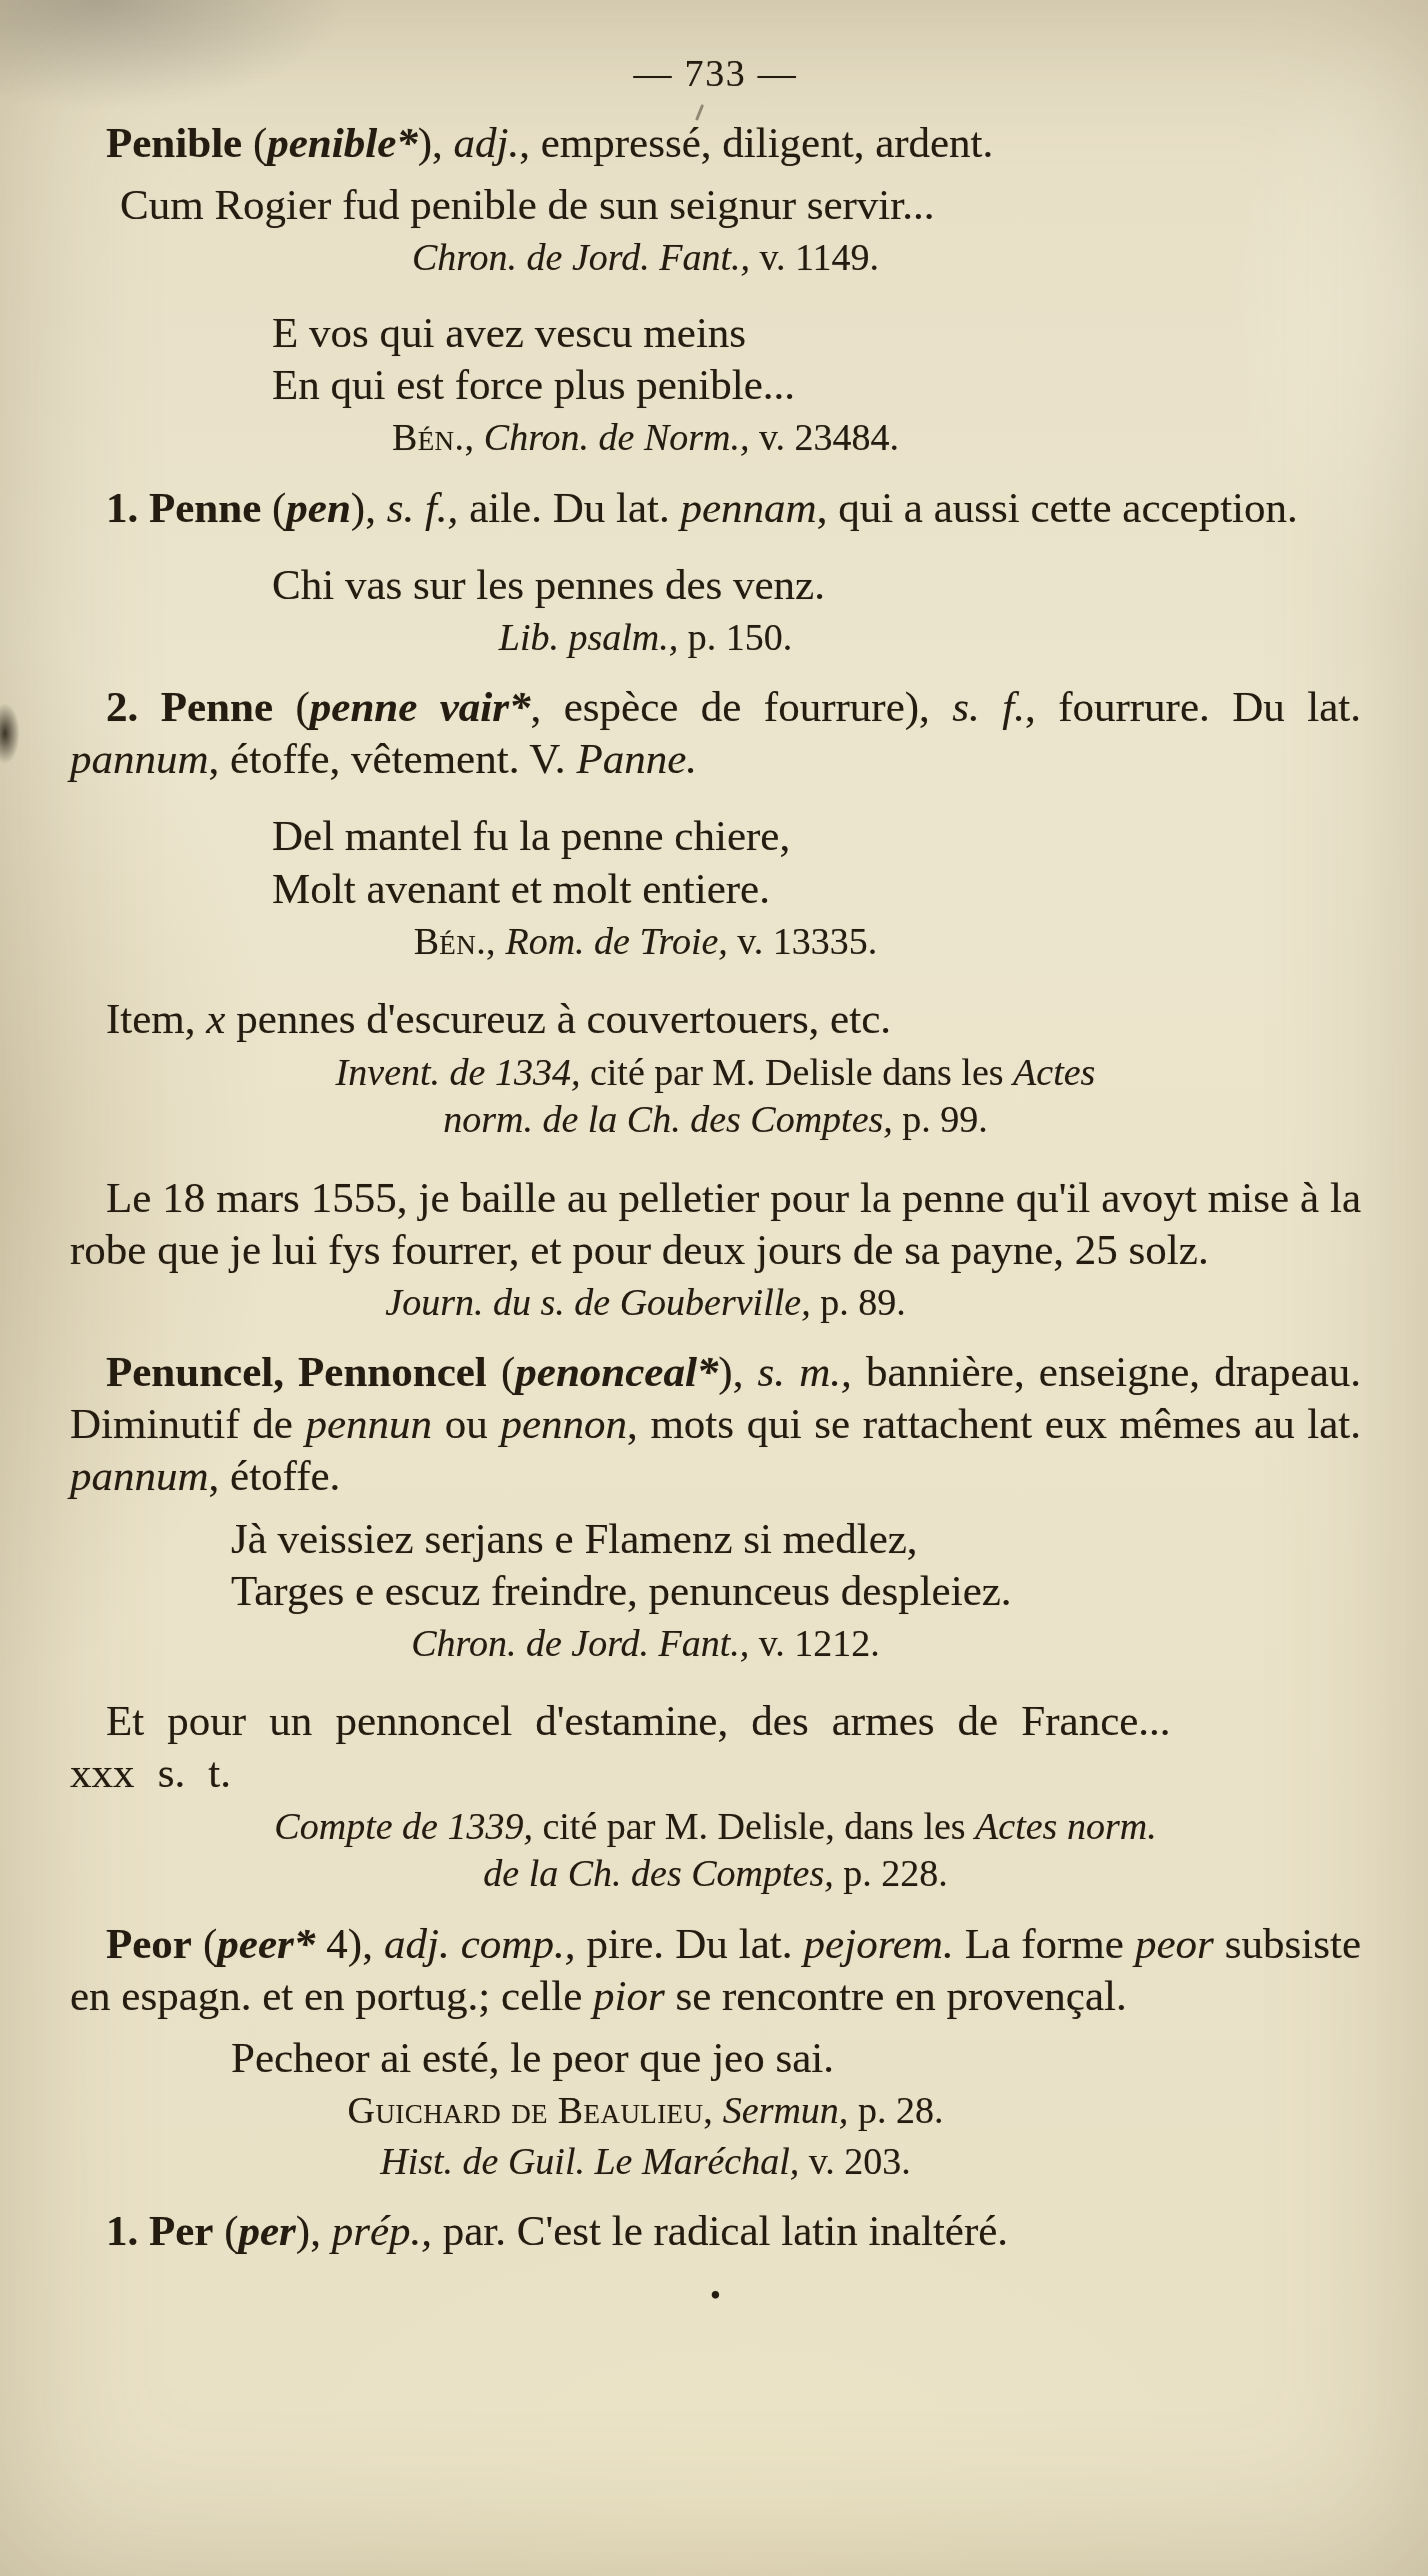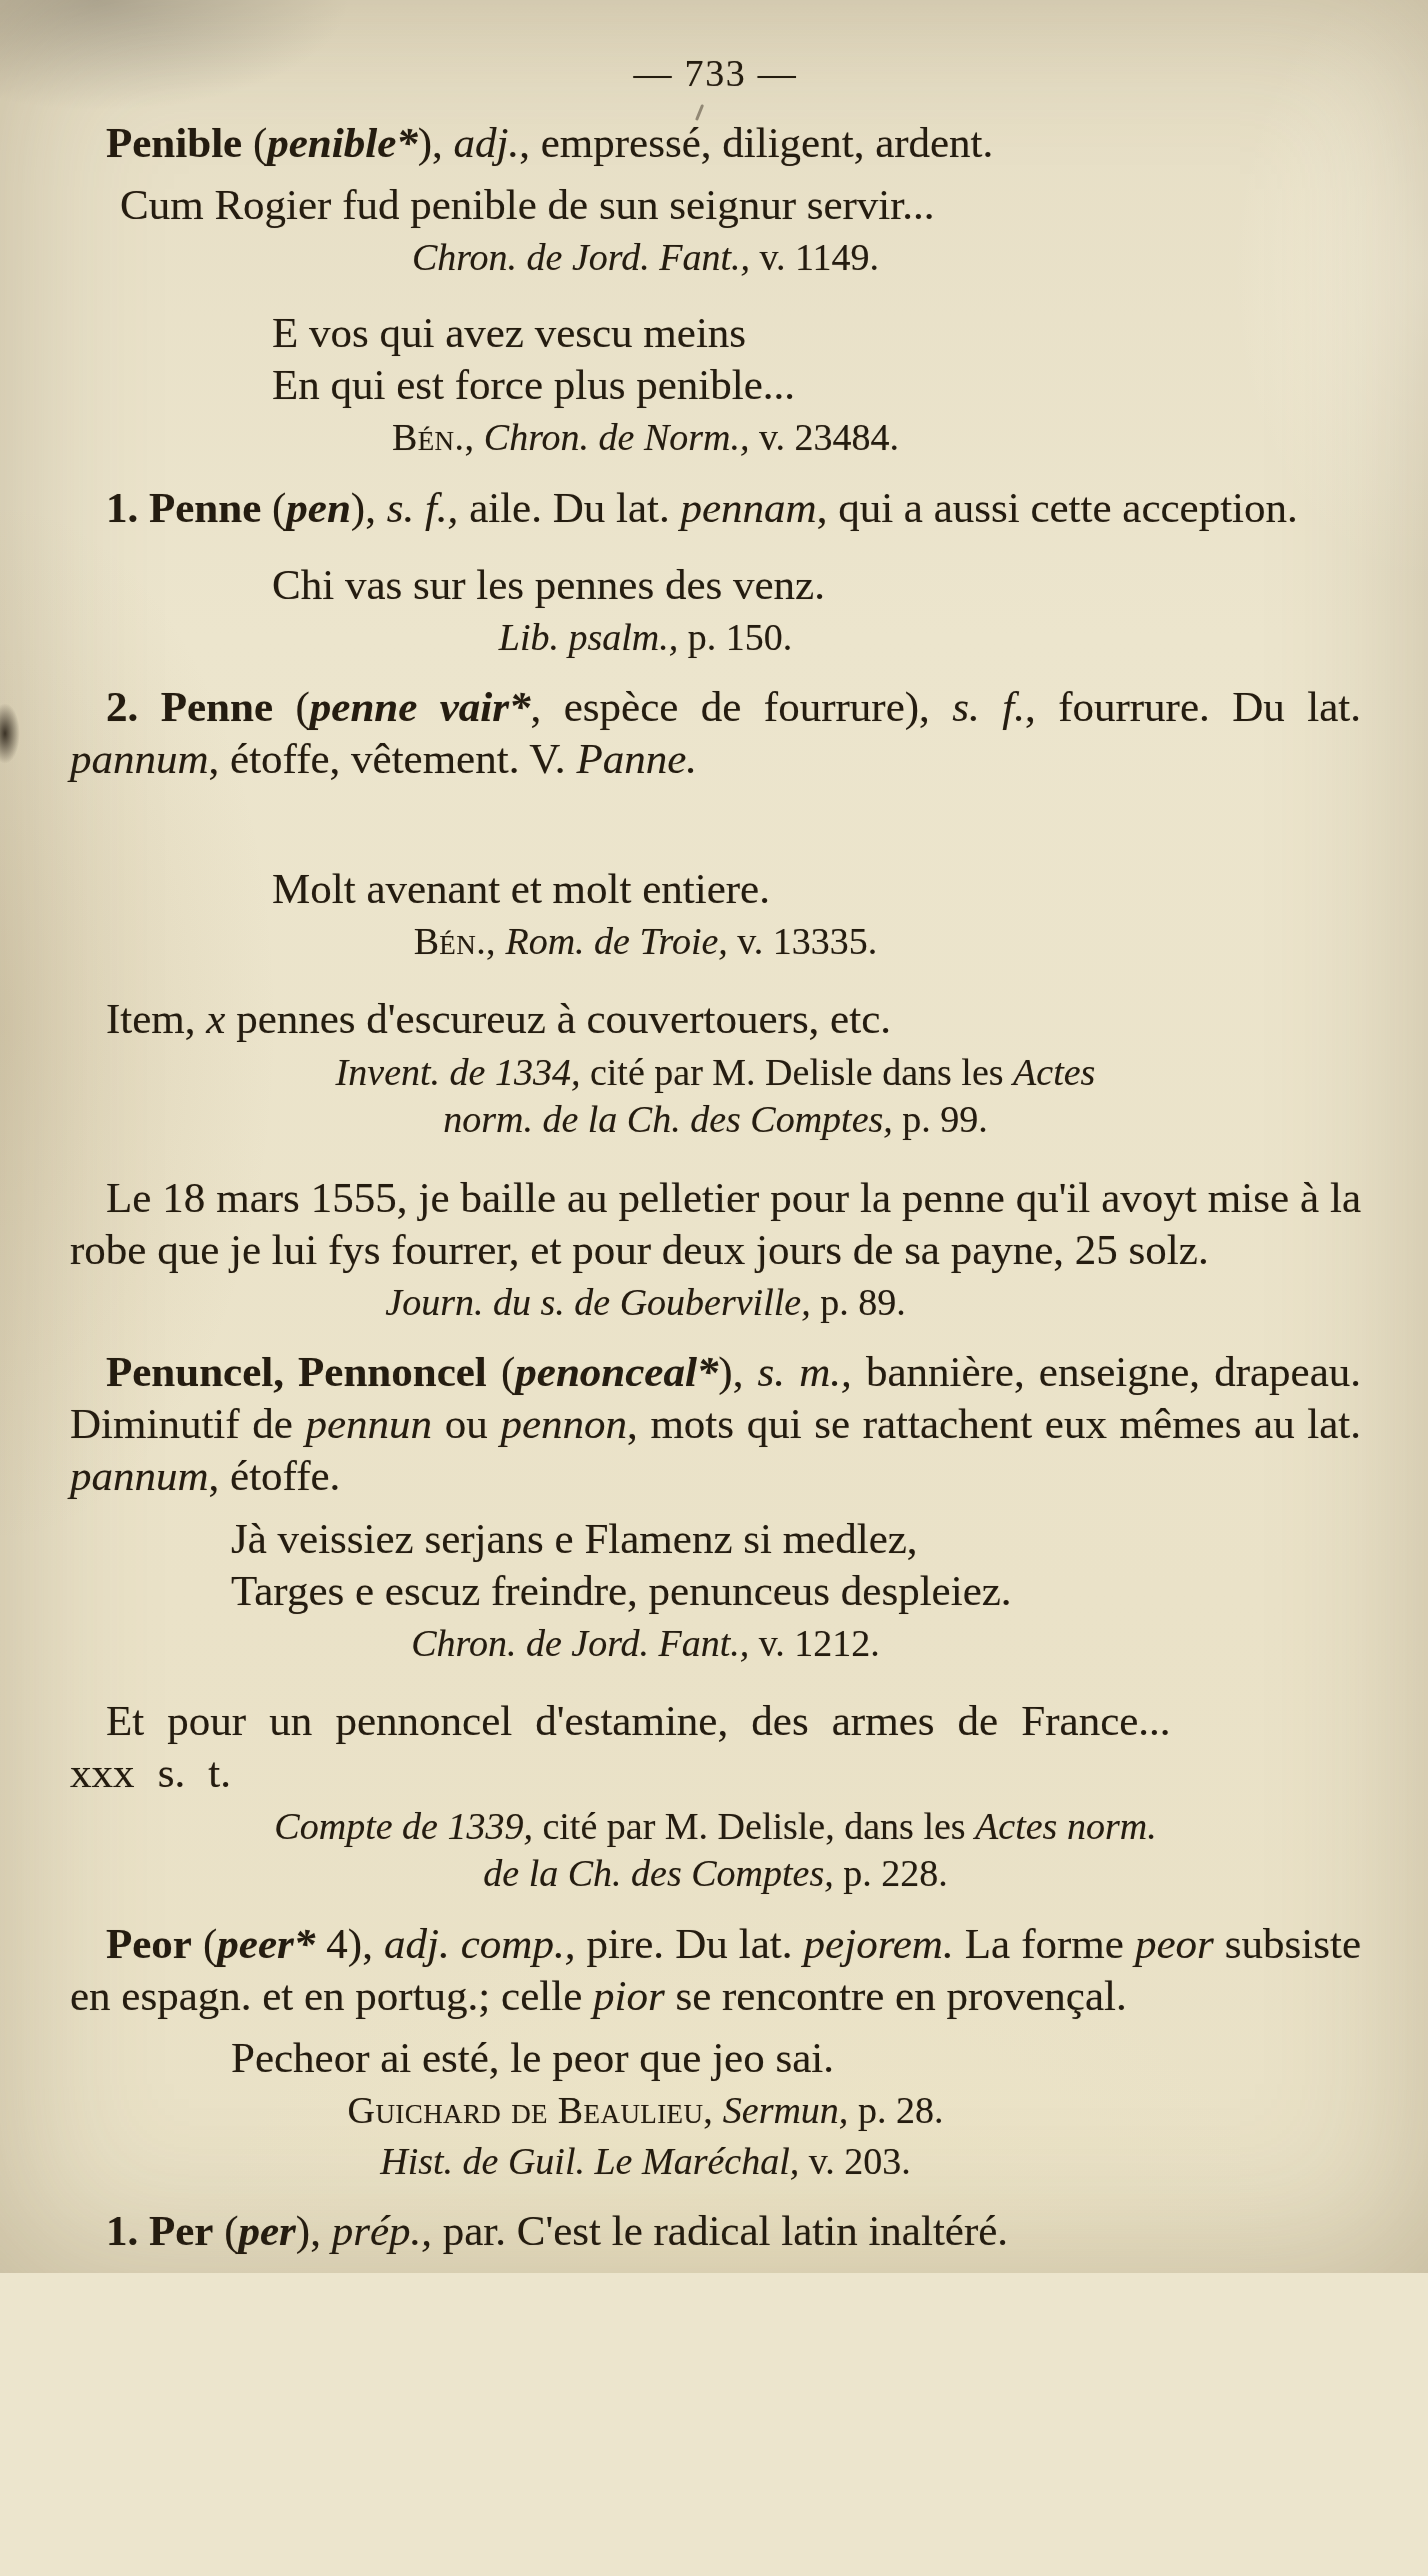--- a/index.html
+++ b/index.html
@@ -4,21 +4,21 @@
 <style>
   html, body {
     margin: 0;
     padding: 0;
     background: #ece5cd;
   }
 
   .page {
     position: relative;
     width: 1429px;
-    height: 2273px;
+    height: 2576px;
     box-sizing: border-box;
     padding: 51px 68px 0 70px;
     overflow: hidden;
     font-family: "Liberation Serif", "DejaVu Serif", serif;
     font-size: 43px;
     line-height: 1.21;
     color: #241c10;
     text-shadow: 0 0 0.8px rgba(55,40,20,0.38);
     background:
       radial-gradient(ellipse 355px 157px at 7% 0%, rgba(95,92,85,0.34), rgba(95,92,85,0) 70%),
@@ -104,21 +104,21 @@
   <p class="quote pl-60"><span>Cum Rogier fud penible de sun seignur servir...</span></p>
   <p class="citation"><span class="seg-i">Chron. de Jord. Fant.,</span><span> v. 1149.</span></p>
   <p class="quote pl-245"><span>E vos qui avez vescu meins</span><br><span>En qui est force plus penible...</span></p>
   <p class="citation"><span class="seg-sc">Bén.,</span><span> </span><span class="seg-i">Chron. de Norm.,</span><span> v. 23484.</span></p>
 
   <p class="entry"><span class="seg-b">1. Penne</span><span> (</span><span class="seg-bi">pen</span><span>), </span><span class="seg-i">s. f.,</span><span> aile. Du lat. </span><span class="seg-i">pennam</span><span>, qui a aussi cette acception.</span></p>
   <p class="quote pl-245"><span>Chi vas sur les pennes des venz.</span></p>
   <p class="citation"><span class="seg-i">Lib. psalm.,</span><span> p. 150.</span></p>
 
   <p class="entry"><span class="seg-b">2. Penne</span><span> (</span><span class="seg-bi">penne vair*</span><span>, espèce de fourrure), </span><span class="seg-i">s. f.</span><span>, fourrure. Du lat. </span><span class="seg-i">pannum</span><span>, étoffe, vêtement. V. </span><span class="seg-i">Panne.</span></p>
-  <p class="quote pl-245"><br><span>Molt avenant et molt entiere.</span></p>
+  <p class="quote pl-245"><span>Del mantel fu la penne chiere,</span><br><span>Molt avenant et molt entiere.</span></p>
   <p class="citation"><span class="seg-sc">Bén.,</span><span> </span><span class="seg-i">Rom. de Troie,</span><span> v. 13335.</span></p>
 
   <p class="prose"><span>Item, </span><span class="seg-i">x</span><span> pennes d'escureuz à couvertouers, etc.</span></p>
   <p class="citation narrow"><span class="seg-i">Invent. de 1334,</span><span> cité par M. Delisle dans les </span><span class="seg-i">Actes</span><br><span class="seg-i">norm. de la Ch. des Comptes,</span><span> p. 99.</span></p>
 
   <p class="prose"><span>Le 18 mars 1555, je baille au pelletier pour la penne qu'il avoyt mise à la robe que je lui fys fourrer, et pour deux jours de sa payne, 25 solz.</span></p>
   <p class="citation"><span class="seg-i">Journ. du s. de Gouberville,</span><span> p. 89.</span></p>
 
   <p class="entry"><span class="seg-b">Penuncel, Pennoncel</span><span> (</span><span class="seg-bi">penonceal*</span><span>), </span><span class="seg-i">s. m.,</span><span> bannière, enseigne, drapeau. Diminutif de </span><span class="seg-i">pennun</span><span> ou </span><span class="seg-i">pennon</span><span>, mots qui se rattachent eux mêmes au lat. </span><span class="seg-i">pannum</span><span>, étoffe.</span></p>
   <p class="quote pl-195"><span>Jà veissiez serjans e Flamenz si medlez,</span><br><span>Targes e escuz freindre, penunceus despleiez.</span></p>

